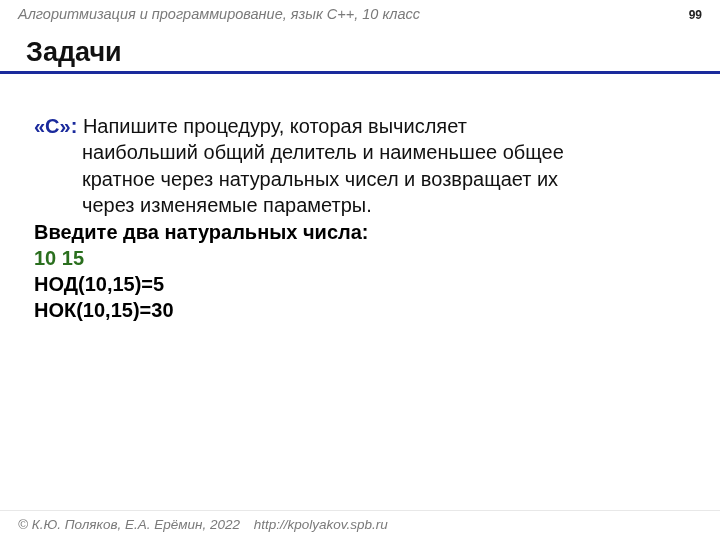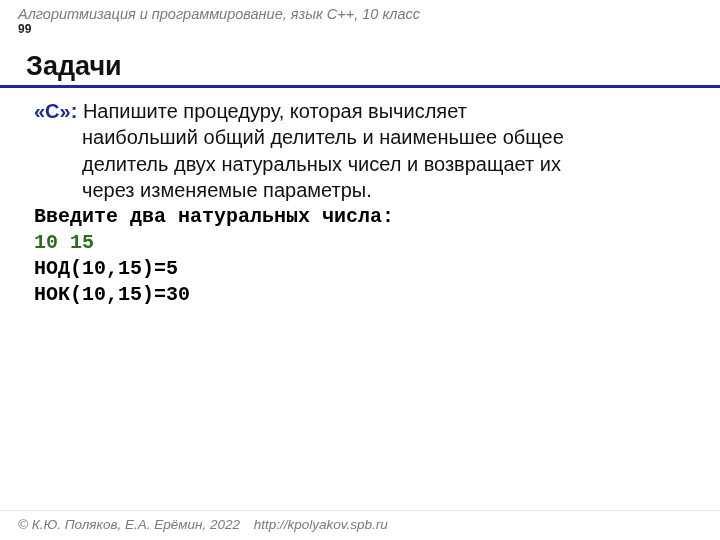--- a/index.html
+++ b/index.html
@@ -17,21 +17,20 @@
     padding: 0;
   }
   .topbar {
     display: flex;
     justify-content: space-between;
     align-items: baseline;
     padding: 6px 18px 0 18px;
     font-size: 14.5px;
     font-style: italic;
     color: #7a7a7a;
-    flex-direction: column;
   }
   .topbar .page {
     font-style: normal;
     font-weight: bold;
     color: #222;
     font-size: 12px;
   }
   .title {
     font-size: 27px;
     font-weight: bold;
@@ -54,28 +53,29 @@
   .task-text {
     color: #111;
   }
   .task-indent {
     display: block;
     padding-left: 48px;
     text-indent: 0;
   }
   .task-first {
     text-indent: 0;
+    margin-top: 29px;
   }
   .example-label {
     color: #1a2a9c;
     font-weight: bold;
     margin-top: 2px;
   }
   .mono {
-    font-family: Liberation Mono, monospace;
+    font-family: Liberation Sans, sans-serif;
     font-size: 20px;
     font-weight: bold;
     line-height: 1.3;
     white-space: pre;
     color: #000;
   }
   .mono .input-vals {
     color: #2a6f1e;
   }
   .footer {
@@ -105,21 +105,21 @@
 
   <div class="title">Задачи</div>
 
   <div class="content">
 
     <div class="task-block">
       <div class="task-first">
         <span class="task-marker">«С»:</span><span class="task-text"> Напишите процедуру, которая вычисляет</span>
       </div>
       <span class="task-indent">наибольший общий делитель и наименьшее общее</span>
-      <span class="task-indent">делитель двух натуральных чисел и возвращает их</span>
+      <span class="task-indent">кратное через натуральных чисел и возвращает их</span>
       <span class="task-indent">через изменяемые параметры.</span>
     </div>
 
 
     <div class="mono"><span>Введите два натуральных числа:</span>
 <span class="input-vals">10 15</span>
 <span>НОД(10,15)=5</span>
 <span>НОК(10,15)=30</span></div>
 
   </div>

